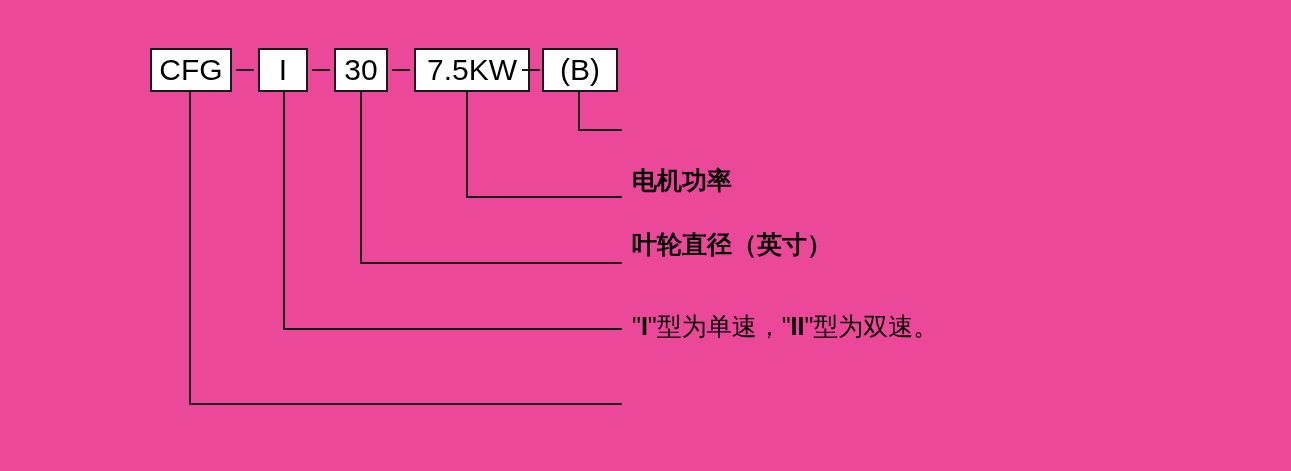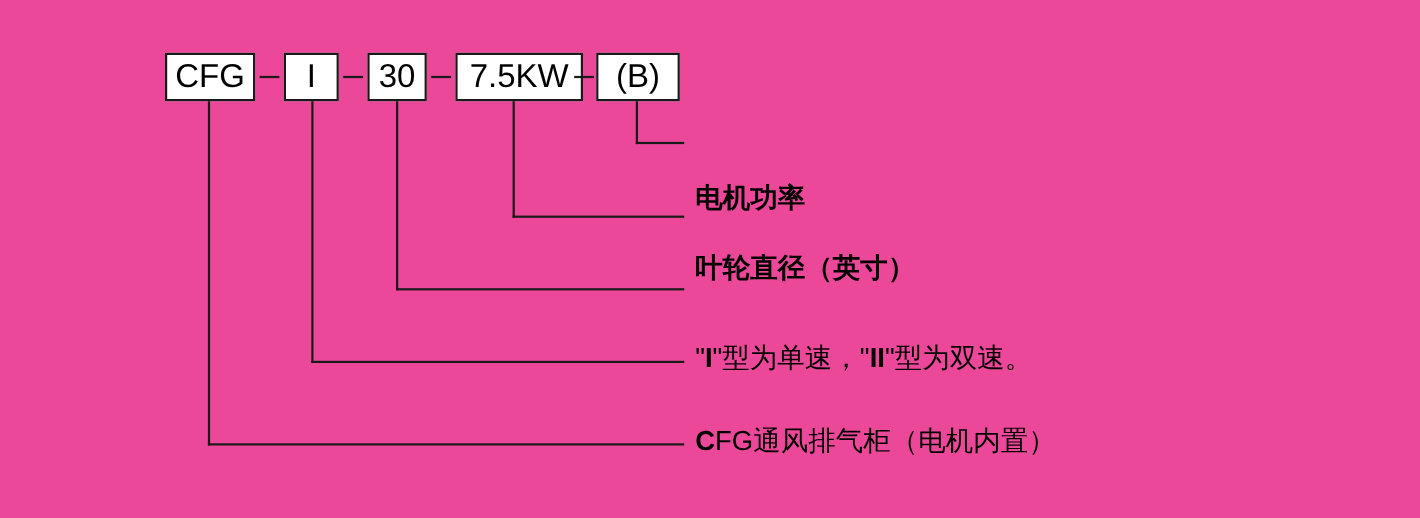--- a/index.html
+++ b/index.html
@@ -122,17 +122,14 @@
   </div>
 
   <div class="label lbl-bold" style="left:632px; top:232px;font-family:Liberation Serif, serif;">
     <span>叶轮直径（英寸）</span>
   </div>
 
   <div class="label" style="left:632px; top:314px;">
     <span class="reg">"</span><b>I</b><span class="reg">"型为单速，"</span><b>II</b><span class="reg">"型为双速。</span>
   </div>
 
-  <div class="label" style="left:632px; top:389px;">
-    <b>C</b><span class="reg">FG通风排气柜（电机内置）</span>
-  </div>
 
 </div>
 
 </body></html>

